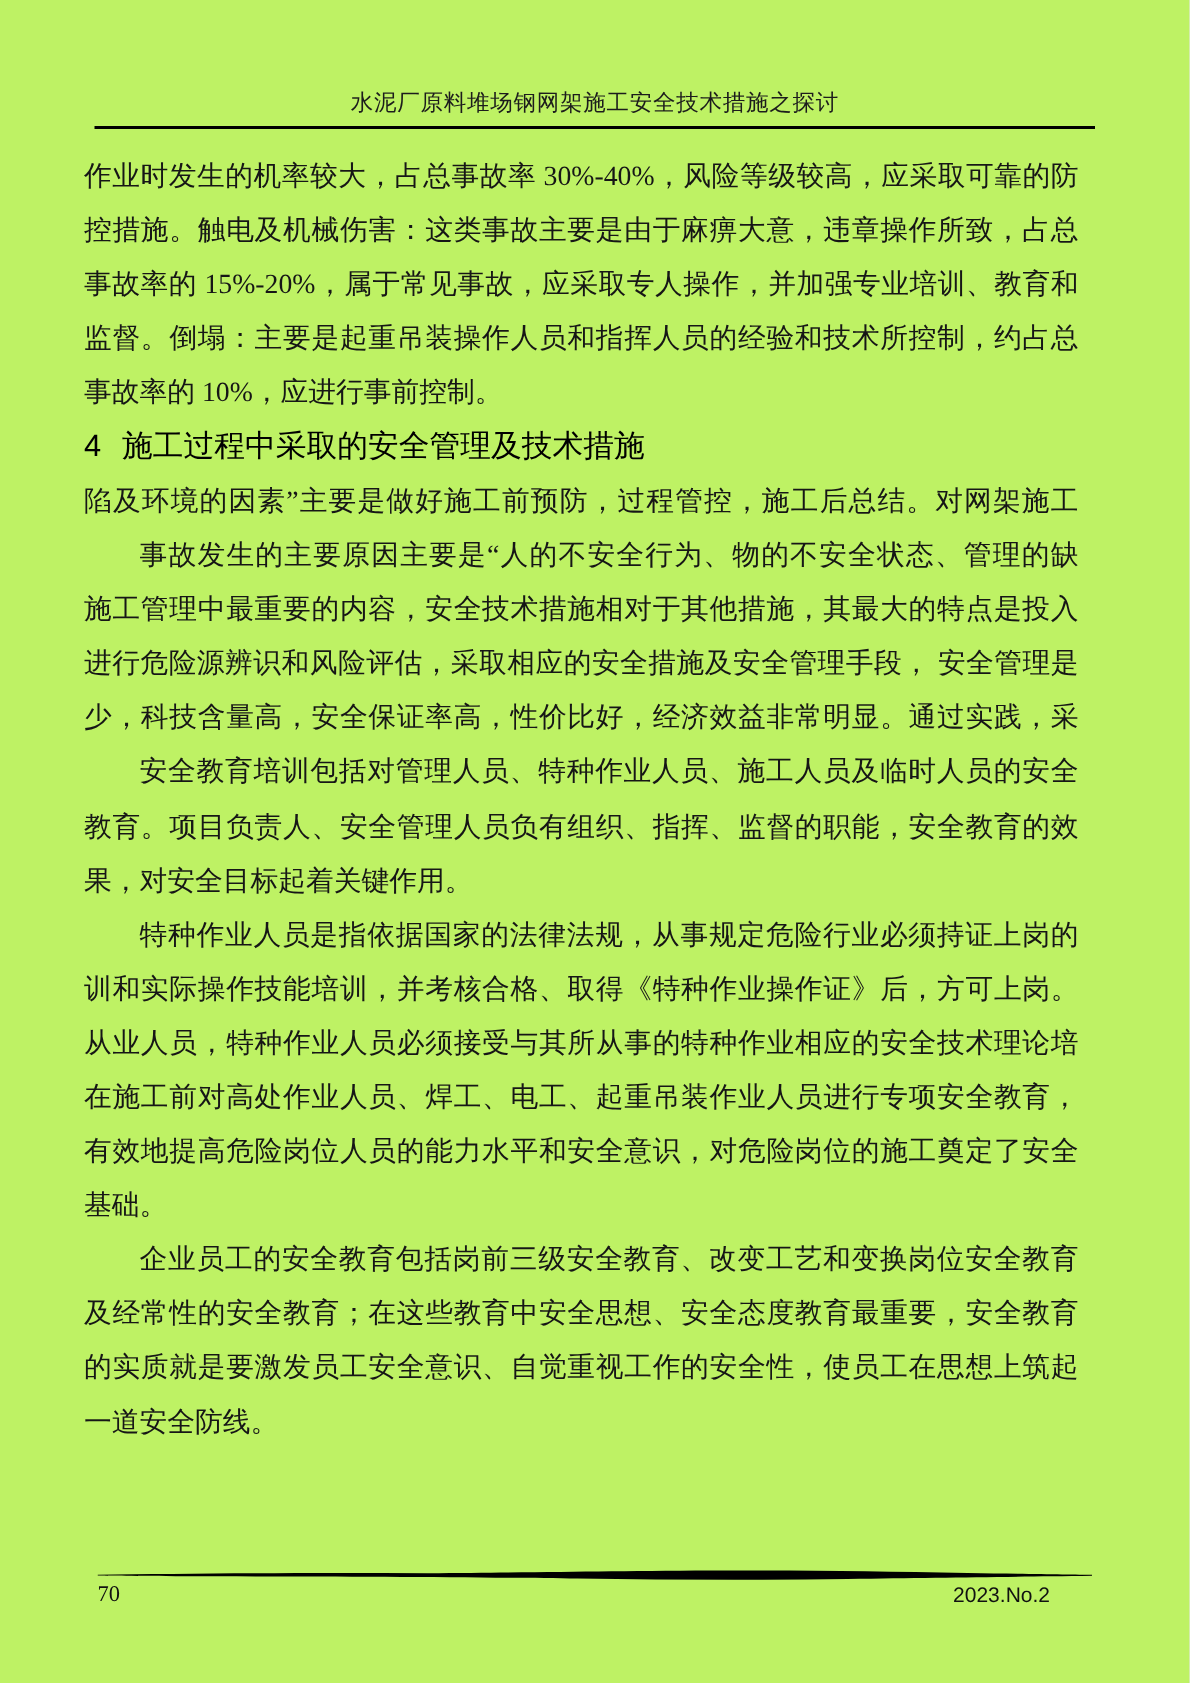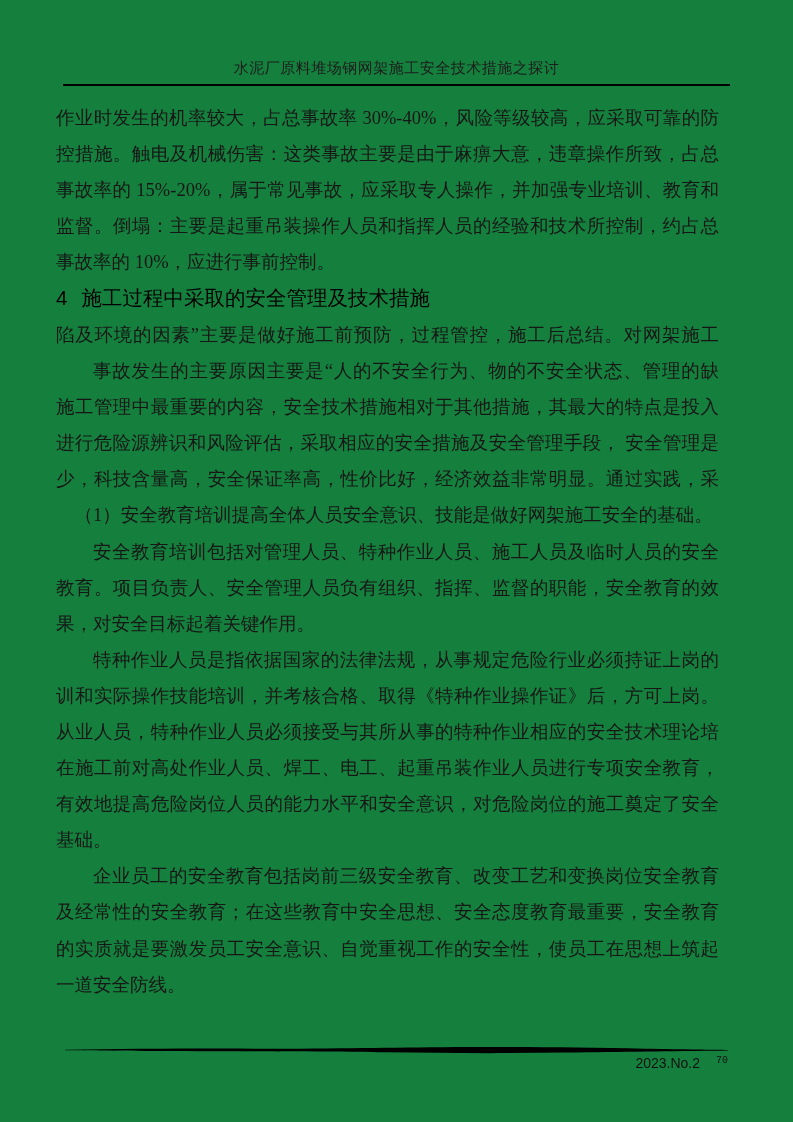--- a/index.html
+++ b/index.html
@@ -1,19 +1,19 @@
 <!DOCTYPE html>
 <html><head>
 <meta charset="utf-8">
 <style>
   html,body { margin:0; padding:0; background:#e8e8e8; }
   .page {
     position:relative;
     width:793px; height:1122px;
-    background:#15803d;
+    background:#bef264;
     margin:0 auto;
     overflow:hidden;
     font-family:"Liberation Serif","DejaVu Serif",serif;
     color:#161616;
   }
   
   .header-title {
     position:absolute; top:59px; left:65px; width:663px;
     text-align:center;
     font-size:15px; letter-spacing:0.5px;
@@ -46,23 +46,23 @@
     overflow:hidden;
   }
   .h-text { margin-left:14px; }
   
   .footer-rule {
     position:absolute; top:1046px; left:65px;
     width:663px; height:9px;
   }
   .footer-page {
     position:absolute; top:1055px; left:65px; width:663px;
-    text-align:right;
-    font-family:Liberation Mono, monospace;
-    font-size:10px; color:#111;
+    text-align:left;
+    font-family:Liberation Serif, serif;
+    font-size:15px; color:#111;
   }
   .footer-issue {
     position:absolute; top:1055px; left:65px; width:635px;
     text-align:right;
     font-family:"Liberation Sans","DejaVu Sans",sans-serif;
     font-size:14px; color:#111;
   }
 </style>
 </head>
 <body>
@@ -78,21 +78,20 @@
       <div class="line">控措施。触电及机械伤害：这类事故主要是由于麻痹大意，违章操作所致，占总</div>
       <div class="line">事故率的 15%-20%，属于常见事故，应采取专人操作，并加强专业培训、教育和</div>
       <div class="line">监督。倒塌：主要是起重吊装操作人员和指挥人员的经验和技术所控制，约占总</div>
       <div class="line last">事故率的 10%，应进行事前控制。</div>
       <div class="heading"><span class="h-num">4</span><span class="h-text">施工过程中采取的安全管理及技术措施</span></div>
       <div class="line">陷及环境的因素”主要是做好施工前预防，过程管控，施工后总结。对网架施工</div>
       <div class="line indent">事故发生的主要原因主要是“人的不安全行为、物的不安全状态、管理的缺</div>
       <div class="line">施工管理中最重要的内容，安全技术措施相对于其他措施，其最大的特点是投入</div>
       <div class="line">进行危险源辨识和风险评估，采取相应的安全措施及安全管理手段， 安全管理是</div>
       <div class="line">少，科技含量高，安全保证率高，性价比好，经济效益非常明显。通过实践，采</div>
-      <div class="line last indent-small">（1）安全教育培训提高全体人员安全意识、技能是做好网架施工安全的基础。</div>
       <div class="line indent">安全教育培训包括对管理人员、特种作业人员、施工人员及临时人员的安全</div>
       <div class="line">教育。项目负责人、安全管理人员负有组织、指挥、监督的职能，安全教育的效</div>
       <div class="line last">果，对安全目标起着关键作用。</div>
       <div class="line indent">特种作业人员是指依据国家的法律法规，从事规定危险行业必须持证上岗的</div>
       <div class="line">训和实际操作技能培训，并考核合格、取得《特种作业操作证》后，方可上岗。</div>
       <div class="line">从业人员，特种作业人员必须接受与其所从事的特种作业相应的安全技术理论培</div>
       <div class="line">在施工前对高处作业人员、焊工、电工、起重吊装作业人员进行专项安全教育，</div>
       <div class="line">有效地提高危险岗位人员的能力水平和安全意识，对危险岗位的施工奠定了安全</div>
       <div class="line last">基础。</div>
       <div class="line indent">企业员工的安全教育包括岗前三级安全教育、改变工艺和变换岗位安全教育</div>

